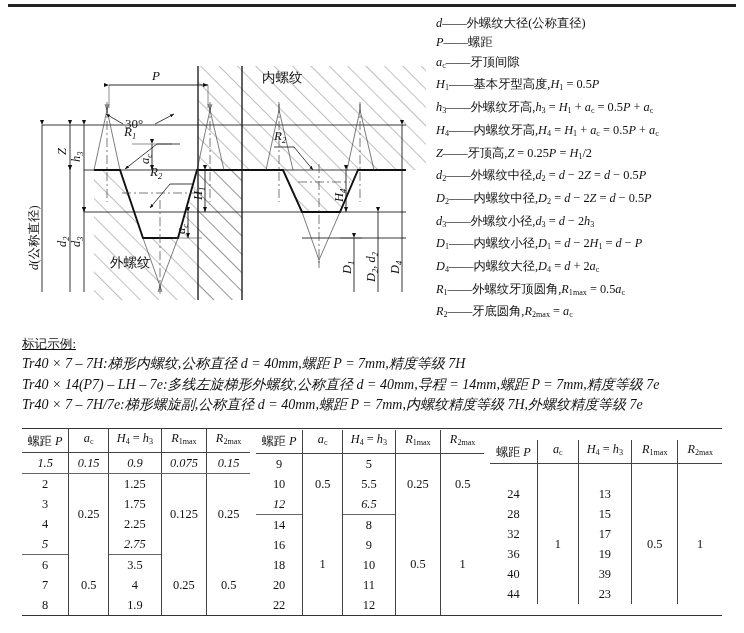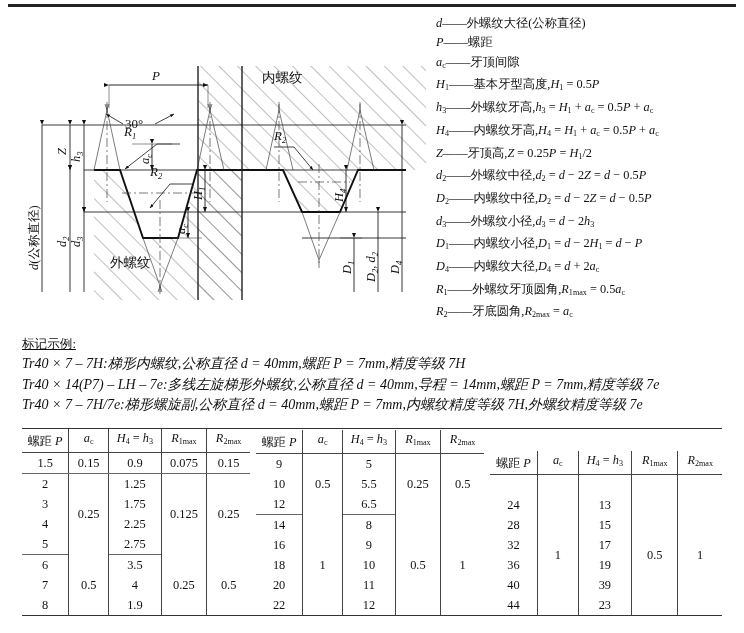--- a/index.html
+++ b/index.html
@@ -63,21 +63,21 @@
     white-space: nowrap;
     font-style: italic;
   }
 
   
   #tables {
     position: absolute;
     left: 22px; top: 428px;
     width: 700px;
     display: flex;
-    align-items: flex-end;
+    align-items: center;
     border-top: 1.6px solid #333;
     border-bottom: 1.6px solid #333;
   }
   .tgroup { border-collapse: collapse; }
   .tgroup table {
     border-collapse: collapse;
     font-size: 12.2px;
   }
   .tgroup.g1 { width: 232px; }
   .tgroup.g2 { width: 232px; }
@@ -99,21 +99,21 @@
     height: 20px;
     line-height: 18px;
   }
   .tgroup th:first-child, .tgroup td:first-child { border-left: none; }
   .tgroup th:last-child, .tgroup td:last-child { border-right: none; }
   .tgroup thead th {
     border-bottom: 1px solid #444;
     height: 23px;
     font-size: 12.3px;
   }
-  .tgroup tr.band-end td { border-bottom: 1px solid #666; }
+  .tgroup tr.band-end td { border-bottom: 1px solid #666; font-style: italic; }
   .tgroup td.num { font-size: 12.4px; }
   .hzh { font-family: "Liberation Sans", "DejaVu Sans", sans-serif; font-size: 12px; }
 
   
   .c-p  { width: 20.5%; }
   .c-ac { width: 17.5%; }
   .c-h  { width: 23%; }
   .c-r1 { width: 20%; }
   .c-r2 { width: 19%; }
 

